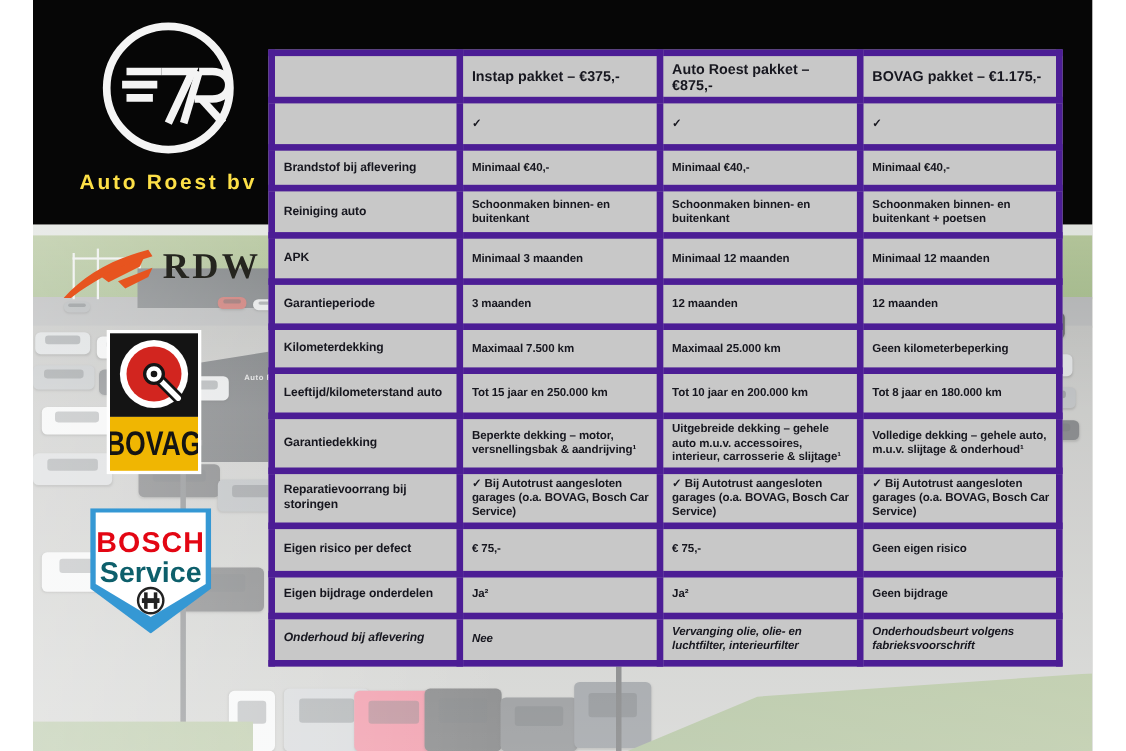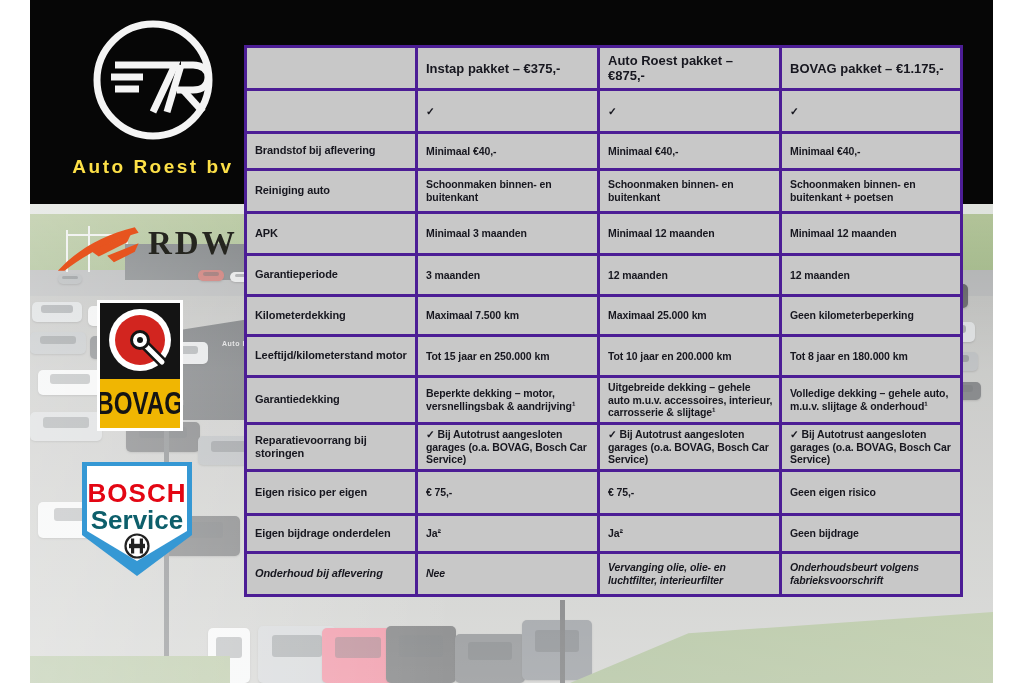--- a/index.html
+++ b/index.html
@@ -40,21 +40,21 @@
               box-sizing:border-box;z-index:3;}
   .bovag-disc{width:80px;height:76px;background:#141414;}
   .bovag-band{width:80px;height:49px;background:#f0b602;display:flex;align-items:center;justify-content:center;overflow:hidden;}
   .bovag-band span{font-size:31px;font-weight:800;color:#141414;transform:scaleX(.78);letter-spacing:0;}
 
   .logo-bosch{position:absolute;left:82px;top:462px;width:110px;height:114px;z-index:3;}
 
   
   table.pkg{position:absolute;left:244px;top:45px;width:716px;z-index:4;border-collapse:collapse;
             table-layout:fixed;background:#c8c8c8;border:1px solid #6f6f6f;border-top:2px solid #d7cfdf;}
-  table.pkg th,table.pkg td{border:3px solid #4c1d95;vertical-align:middle;color:#17171f;
+  table.pkg th,table.pkg td{border:6px solid #4c1d95;vertical-align:middle;color:#17171f;
             padding:3px 6px 3px 8px;overflow:hidden;}
   table.pkg th{font-size:13px;font-weight:700;text-align:left;}
   table.pkg td{font-size:10.5px;font-weight:700;line-height:1.2;letter-spacing:-.1px;}
   table.pkg td.rowlabel{font-size:11px;}
 </style>
 </head>
 <body>
 
 <div class="stage">
 
@@ -214,39 +214,39 @@
           <td>12 maanden</td>
           <td>12 maanden</td>
         </tr>
         <tr style="height: 40px;">
           <td class="rowlabel">Kilometerdekking</td>
           <td>Maximaal 7.500 km</td>
           <td>Maximaal 25.000 km</td>
           <td>Geen kilometerbeperking</td>
         </tr>
         <tr style="height: 41px;">
-          <td class="rowlabel">Leeftijd/kilometerstand motor</td>
+          <td class="rowlabel">Leeftijd/kilometerstand auto</td>
           <td>Tot 15 jaar en 250.000 km</td>
           <td>Tot 10 jaar en 200.000 km</td>
           <td>Tot 8 jaar en 180.000 km</td>
         </tr>
         <tr style="height: 47px;">
           <td class="rowlabel">Garantiedekking</td>
           <td>Beperkte dekking – motor, versnellingsbak &amp; aandrijving¹</td>
           <td>Uitgebreide dekking – gehele auto m.u.v. accessoires, interieur, carrosserie &amp; slijtage¹</td>
           <td>Volledige dekking – gehele auto, m.u.v. slijtage &amp; onderhoud¹</td>
         </tr>
         <tr style="height: 46px;">
           <td class="rowlabel">Reparatievoorrang bij storingen</td>
           <td>✓ Bij Autotrust aangesloten garages (o.a. BOVAG, Bosch Car Service)</td>
           <td>✓ Bij Autotrust aangesloten garages (o.a. BOVAG, Bosch Car Service)</td>
           <td>✓ Bij Autotrust aangesloten garages (o.a. BOVAG, Bosch Car Service)</td>
         </tr>
         <tr style="height: 44px;">
-          <td class="rowlabel">Eigen risico per eigen</td>
+          <td class="rowlabel">Eigen risico per defect</td>
           <td>€ 75,-</td>
           <td>€ 75,-</td>
           <td>Geen eigen risico</td>
         </tr>
         <tr style="height: 38px;">
           <td class="rowlabel">Eigen bijdrage onderdelen</td>
           <td>Ja²</td>
           <td>Ja²</td>
           <td>Geen bijdrage</td>
         </tr>

